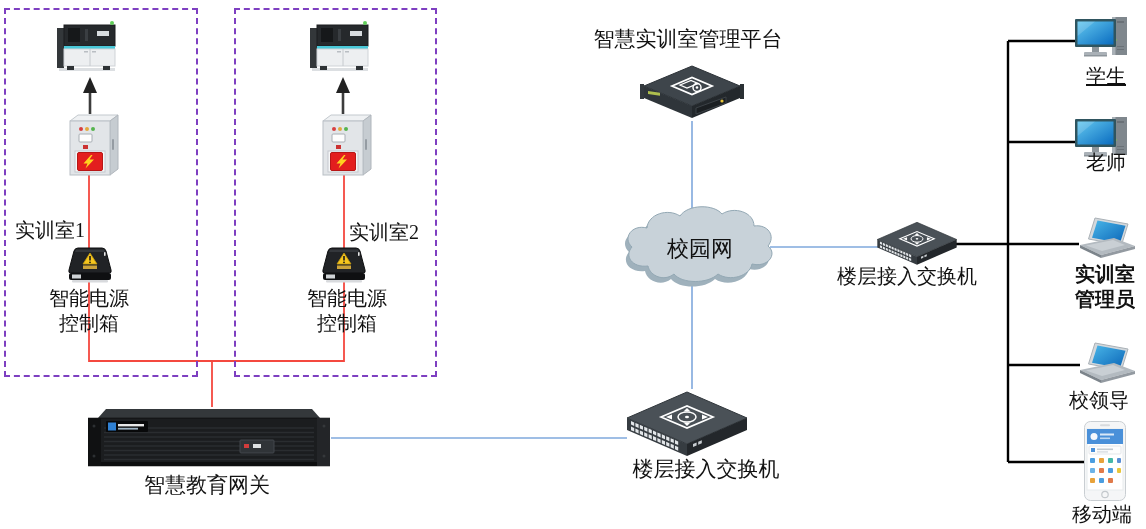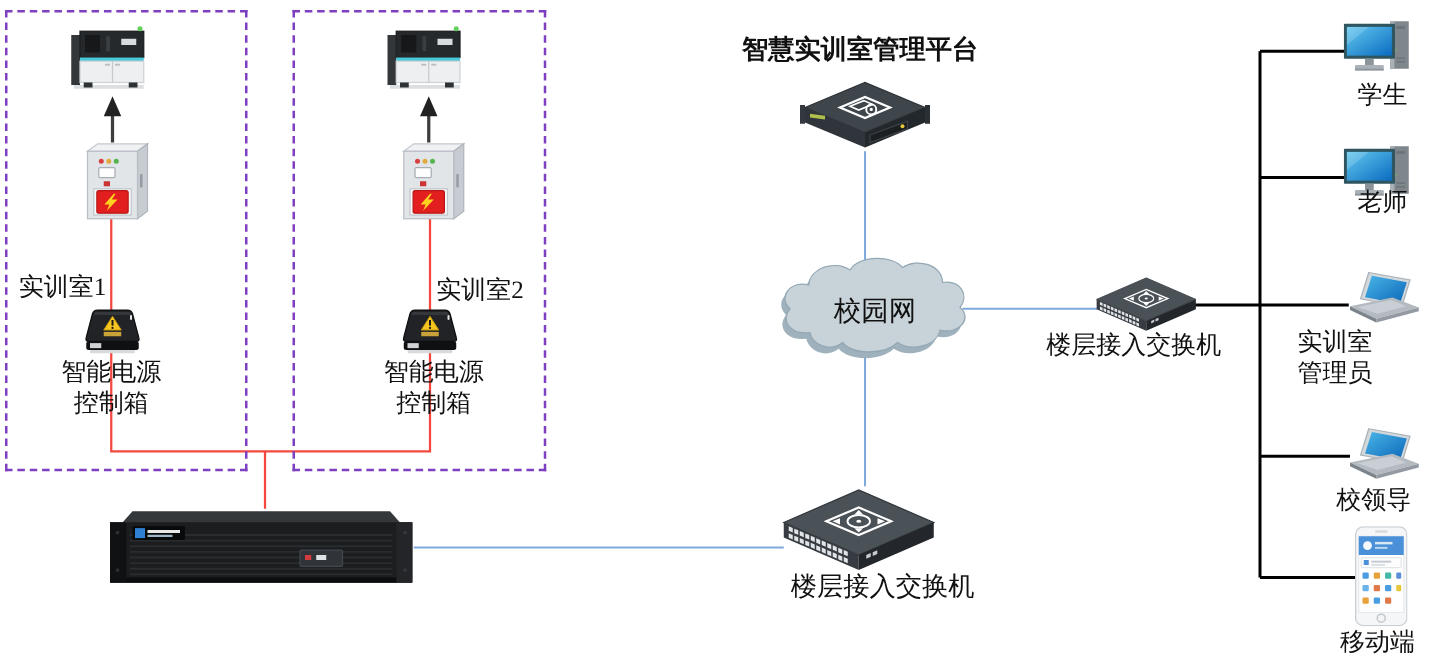--- a/index.html
+++ b/index.html
@@ -194,22 +194,23 @@
       <rect x="18" y="15" width="42" height="11" rx="1" fill="#08090a"></rect>
       <rect x="20" y="16.5" width="8" height="8" fill="#2f80d2"></rect>
       <rect x="30" y="18" width="26" height="2.4" fill="#e8e8e8"></rect>
       <rect x="30" y="21.8" width="20" height="1.8" fill="#9fb4c4"></rect>
       <rect x="152" y="34" width="34" height="13" rx="1" fill="#303438" stroke="#42474c"></rect>
       <rect x="156" y="38" width="5" height="4" fill="#d23c3c"></rect>
       <rect x="165" y="38" width="8" height="4" fill="#dfe2e4"></rect>
       <rect x="13" y="56" width="216" height="4" fill="#0d0e0f"></rect>
     </svg>
   </div>
-
-  <div class="lbl" style="left:578px;top:26px;width:220px;font-size:21px;font-weight:bold;">智慧实训室管理平台</div>
+  <div class="lbl" style="left:117px;top:472px;width:180px;font-size:21px;">智慧教育网关</div>
+
+  <div class="lbl" style="left:578px;top:26px;width:220px;font-size:21px;">智慧实训室管理平台</div>
   <div class="node icon" style="left:634px;top:60px;">
     <svg width="116" height="62" viewBox="0 0 116 62">
       <rect x="6" y="24" width="4" height="15" fill="#33393e"></rect>
       <rect x="106" y="24" width="4" height="15" fill="#2a3034"></rect>
       <polygon points="10,26 58,6 106,26 58,46" fill="#3e454b" stroke="#2c3237"></polygon>
       <polygon points="10,26 58,46 58,58 10,38" fill="#2f353a"></polygon>
       <polygon points="58,46 106,26 106,38 58,58" fill="#23282c"></polygon>
       <polygon points="38,26 58,17.5 78,26 58,34.5" fill="none" stroke="#fff" stroke-width="1.8"></polygon>
       <polygon points="46,25 57,20.5 64,23.5 53,28" fill="none" stroke="#fff" stroke-width="1.3"></polygon>
       <circle cx="63" cy="27.5" r="4" fill="none" stroke="#fff" stroke-width="1.5"></circle>
@@ -325,21 +326,21 @@
       <rect x="42" y="30" width="7" height="1" fill="#6a7177"></rect>
       <rect x="42" y="33" width="7" height="1" fill="#6a7177"></rect>
       <rect x="0" y="3" width="41" height="28" rx="1" fill="#2f5560"></rect>
       <rect x="2.5" y="5.5" width="36" height="23" fill="url(#gscr)"></rect>
       <polygon points="2.5,5.5 20,5.5 2.5,20" fill="rgba(255,255,255,0.16)"></polygon>
       <rect x="17" y="31" width="7" height="5" fill="#8d959b"></rect>
       <rect x="9" y="36" width="23" height="4" rx="1" fill="#aab1b7"></rect>
       <rect x="9" y="39" width="23" height="1.5" fill="#8d959b"></rect>
     </svg>
   </div>
-  <div class="lbl" style="left:1066px;top:64px;width:80px;">学生</div>
+  <div class="lbl" style="left:1066px;top:64px;width:80px;text-decoration:underline;">学生</div>
 
   <div class="node icon" style="left:1075px;top:116px;">
     <svg width="54" height="44" viewBox="0 0 54 44">
       <rect x="37" y="1" width="15" height="38" fill="#7f878d"></rect>
       <rect x="37" y="1" width="3.5" height="38" fill="#a9b0b6"></rect>
       <rect x="42" y="5" width="7" height="2" fill="#6a7177"></rect>
       <circle cx="40.5" cy="24" r="1.2" fill="#79c24f"></circle>
       <rect x="42" y="30" width="7" height="1" fill="#6a7177"></rect>
       <rect x="42" y="33" width="7" height="1" fill="#6a7177"></rect>
       <rect x="0" y="3" width="41" height="28" rx="1" fill="#2f5560"></rect>
@@ -355,21 +356,21 @@
   <div class="node icon" style="left:1078px;top:217px;">
     <svg width="58" height="42" viewBox="0 0 58 42">
       <polygon points="17,1 50,7 43.5,28 10.5,22" fill="#d3d8dc" stroke="#aab1b7"></polygon>
       <polygon points="19.5,3.5 47.5,8.7 42,26 14,20.7" fill="url(#glap)"></polygon>
       <polygon points="2,28 36,21 57,29 23,38" fill="#b3bac0"></polygon>
       <polygon points="8,28.5 35,23 47,28 24,34" fill="#c9cfd4"></polygon>
       <polygon points="2,28 23,38 23,41 2,31" fill="#7c848b"></polygon>
       <polygon points="23,38 57,29 57,32 23,41" fill="#939aa1"></polygon>
     </svg>
   </div>
-  <div class="lbl two" style="left:1028px;top:262px;width:80px;">
+  <div class="lbl two" style="left:1065px;top:262px;width:80px;font-weight:bold;">
     <div>实训室</div>
     <div>管理员</div>
   </div>
 
   <div class="node icon" style="left:1078px;top:342px;">
     <svg width="58" height="42" viewBox="0 0 58 42">
       <polygon points="17,1 50,7 43.5,28 10.5,22" fill="#d3d8dc" stroke="#aab1b7"></polygon>
       <polygon points="19.5,3.5 47.5,8.7 42,26 14,20.7" fill="url(#glap)"></polygon>
       <polygon points="2,28 36,21 57,29 23,38" fill="#b3bac0"></polygon>
       <polygon points="8,28.5 35,23 47,28 24,34" fill="#c9cfd4"></polygon>

